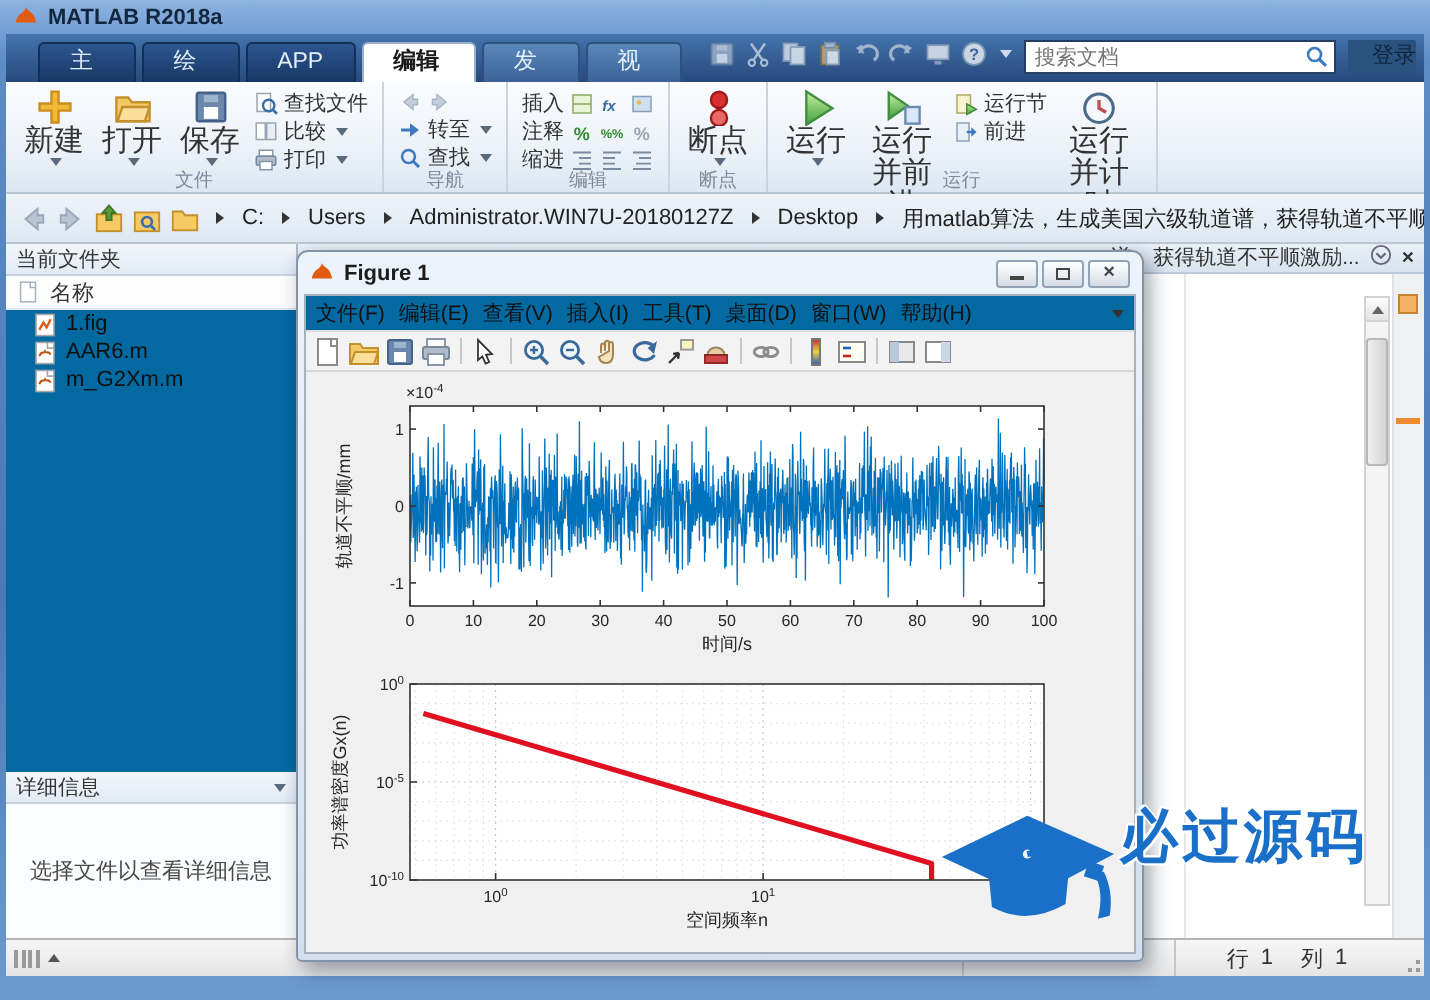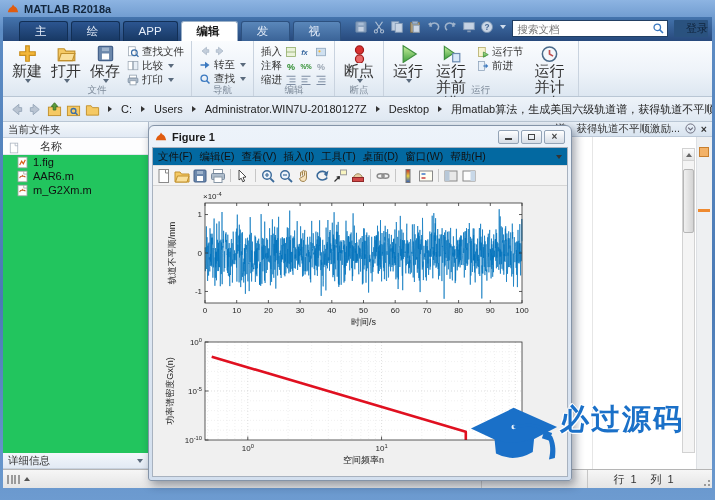--- a/index.html
+++ b/index.html
@@ -45,24 +45,24 @@
   
   .addressbar{position:absolute;left:0;top:80px;width:100%;height:25px;display:flex;align-items:center;
               background:linear-gradient(180deg,#eef3f9,#dfe8f2);border-bottom:1px solid #b9c6d4;
               padding:0 6px;gap:4px;font-size:11px;color:#222;}
   .abicon{width:15px;height:15px;flex:0 0 auto;}
   .seg{padding:0 1px;white-space:nowrap;}
   .bc-arrow{display:inline-block;width:0;height:0;border-left:4px solid #333;border-top:3px solid transparent;
             border-bottom:3px solid transparent;margin:0 4px;}
   
   .main{position:absolute;left:0;top:105px;width:100%;height:347px;display:flex;}
-  .sidebar{width:146px;height:100%;background:#22c55e;border-right:1px solid #aebaca;display:flex;flex-direction:column;}
+  .sidebar{width:146px;height:100%;background:#0369a1;border-right:1px solid #aebaca;display:flex;flex-direction:column;}
   .panel-header{height:16px;background:linear-gradient(180deg,#f3f7fb,#e2eaf4);border-bottom:1px solid #c8d2de;
                 font-size:10.5px;color:#333;padding:0 5px;display:flex;align-items:center;justify-content:space-between;}
-  .col-header{height:17px;border-bottom:1px solid #e2e7ee;display:flex;align-items:flex-end;gap:20px;
+  .col-header{height:17px;border-bottom:1px solid #e2e7ee;display:flex;align-items:center;gap:5px;
               padding-left:5px;color:#333;background:#fdfdfe;}
   .col-header .sicon{width:12px;height:12px;}
   .file-list{flex:1;overflow:hidden;}
   .file-row{display:flex;align-items:center;gap:4px;height:14px;padding-left:13px;font-size:11px;color:#101010;}
   .file-row .sicon{width:13px;height:13px;flex:0 0 auto;}
   .details-body{height:67px;background:#fbfcfe;display:flex;align-items:center;justify-content:center;
                 color:#4a4a4a;font-size:11px;}
   .editor{flex:1;position:relative;background:#fff;overflow:hidden;}
   .docbar{position:absolute;top:0;left:0;right:0;height:15px;display:flex;align-items:center;justify-content:flex-end;
           gap:5px;padding-right:5px;background:linear-gradient(180deg,#e9f0f7,#d8e3ef);
@@ -448,20 +448,23 @@
                   <rect x="2.5" y="1.5" width="11" height="13" fill="#fff" stroke="#a8a8a8"></rect>
                   <path d="M4.5 10 C6 6 7 9 8 7 C9 9 10 6 11.5 9" stroke="#c05818" stroke-width="1.3" fill="none"></path>
                   <path d="M9.5 1.5 V5 H13.5" stroke="#a8a8a8" fill="none"></path>
                 </svg></span>
               <span>m_G2Xm.m</span>
             </div>
           </div>
         <div class="panel-header">
           <span>详细信息</span>
           <span class="caret"></span>
+        </div>
+        <div class="details-body">
+          <span>选择文件以查看详细信息</span>
         </div>
       </div>
 
       <div class="editor">
         <div class="docbar">
           <span>谱，获得轨道不平顺激励...</span>
           <span>
             <svg width="11" height="11" viewBox="0 0 12 12">
                 <circle cx="6" cy="6" r="5" fill="none" stroke="#667" stroke-width="1"></circle>
                 <path d="M3.5 5 L6 7.5 L8.5 5" fill="none" stroke="#667" stroke-width="1.2"></path>

